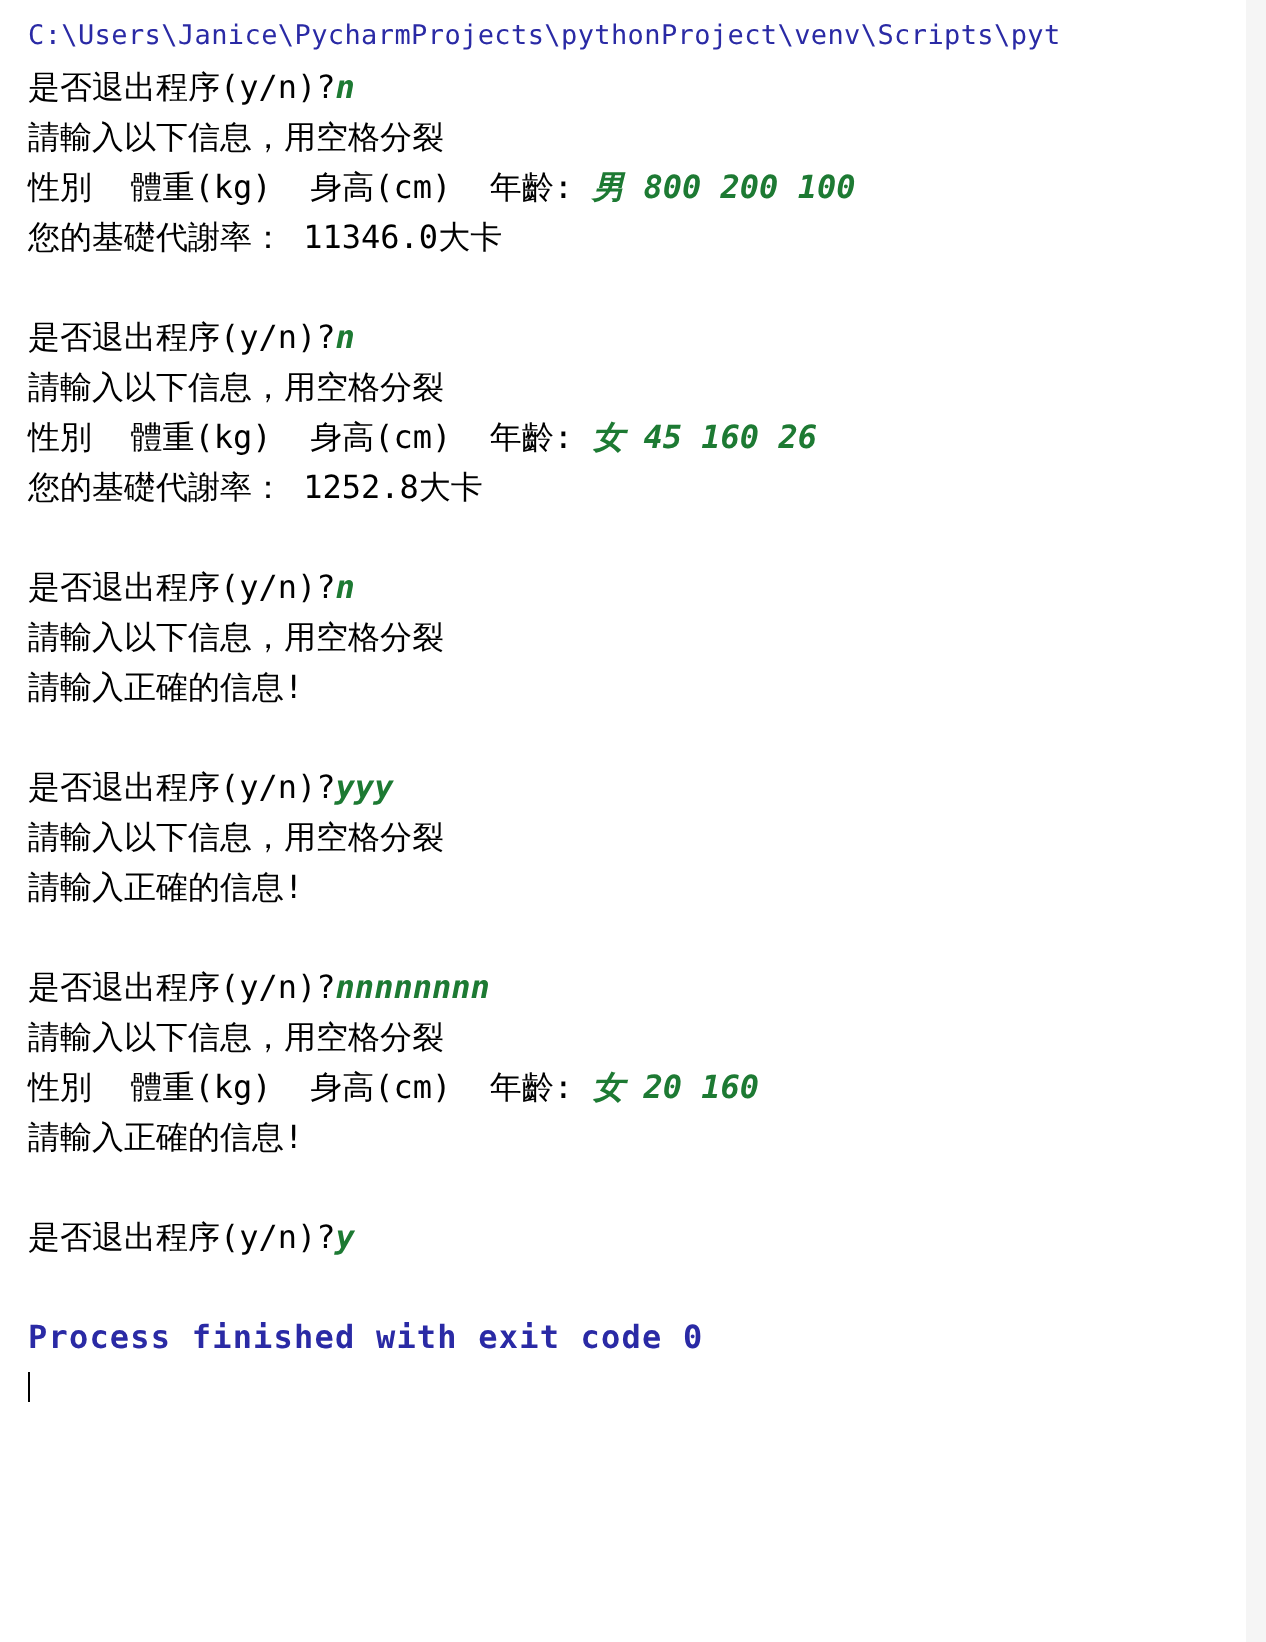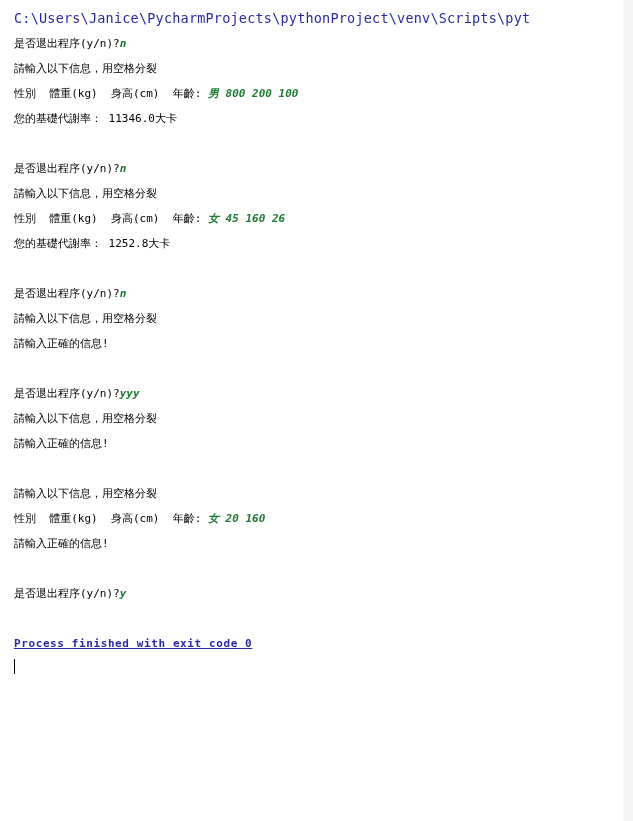--- a/index.html
+++ b/index.html
@@ -16,21 +16,21 @@
   #console {
     position: relative;
     width: 633px;
     height: 821px;
     box-sizing: border-box;
     padding: 6px 0 11px 14px;
     background: #ffffff;
   }
   .line {
     font-family: "DejaVu Sans Mono", monospace;
-    font-size: 11px;
+    font-size: 16px;
     line-height: 25px;
     white-space: pre;
     color: #000000;
     letter-spacing: 0px;
   }
   .blank {
     line-height: 25px;
     height: 25px;
   }
   .cmdpath {
@@ -40,21 +40,20 @@
   }
   .userinput {
     color: #1d7a33;
     font-style: italic;
     font-weight: bold;
   }
   .exitline {
     color: #2a2aa5;
     font-weight: bold;
     letter-spacing: 0.6px;
-    text-decoration: underline;
   }
   .cursor {
     display: inline-block;
     width: 1px;
     height: 15px;
     background: #000000;
     vertical-align: -2px;
   }
   .scrollbar-track {
     position: absolute;
@@ -96,20 +95,21 @@
   <div class="line"><span>是否退出程序(y/n)?</span><span class="userinput">n</span></div>
   <div class="line">請輸入以下信息，用空格分裂</div>
   <div class="line">請輸入正確的信息!</div>
   <div class="line blank"> </div>
 
   <div class="line"><span>是否退出程序(y/n)?</span><span class="userinput">yyy</span></div>
   <div class="line">請輸入以下信息，用空格分裂</div>
   <div class="line">請輸入正確的信息!</div>
   <div class="line blank"> </div>
 
+  <div class="line"><span>是否退出程序(y/n)?</span><span class="userinput">nnnnnnnn</span></div>
   <div class="line">請輸入以下信息，用空格分裂</div>
   <div class="line"><span>性別  體重(kg)  身高(cm)  年齡: </span><span class="userinput">女 20 160</span></div>
   <div class="line">請輸入正確的信息!</div>
   <div class="line blank"> </div>
 
   <div class="line"><span>是否退出程序(y/n)?</span><span class="userinput">y</span></div>
   <div class="line blank"> </div>
 
   <div class="line exitline">Process finished with exit code 0</div>
   <div class="line"><span class="cursor"></span></div>

